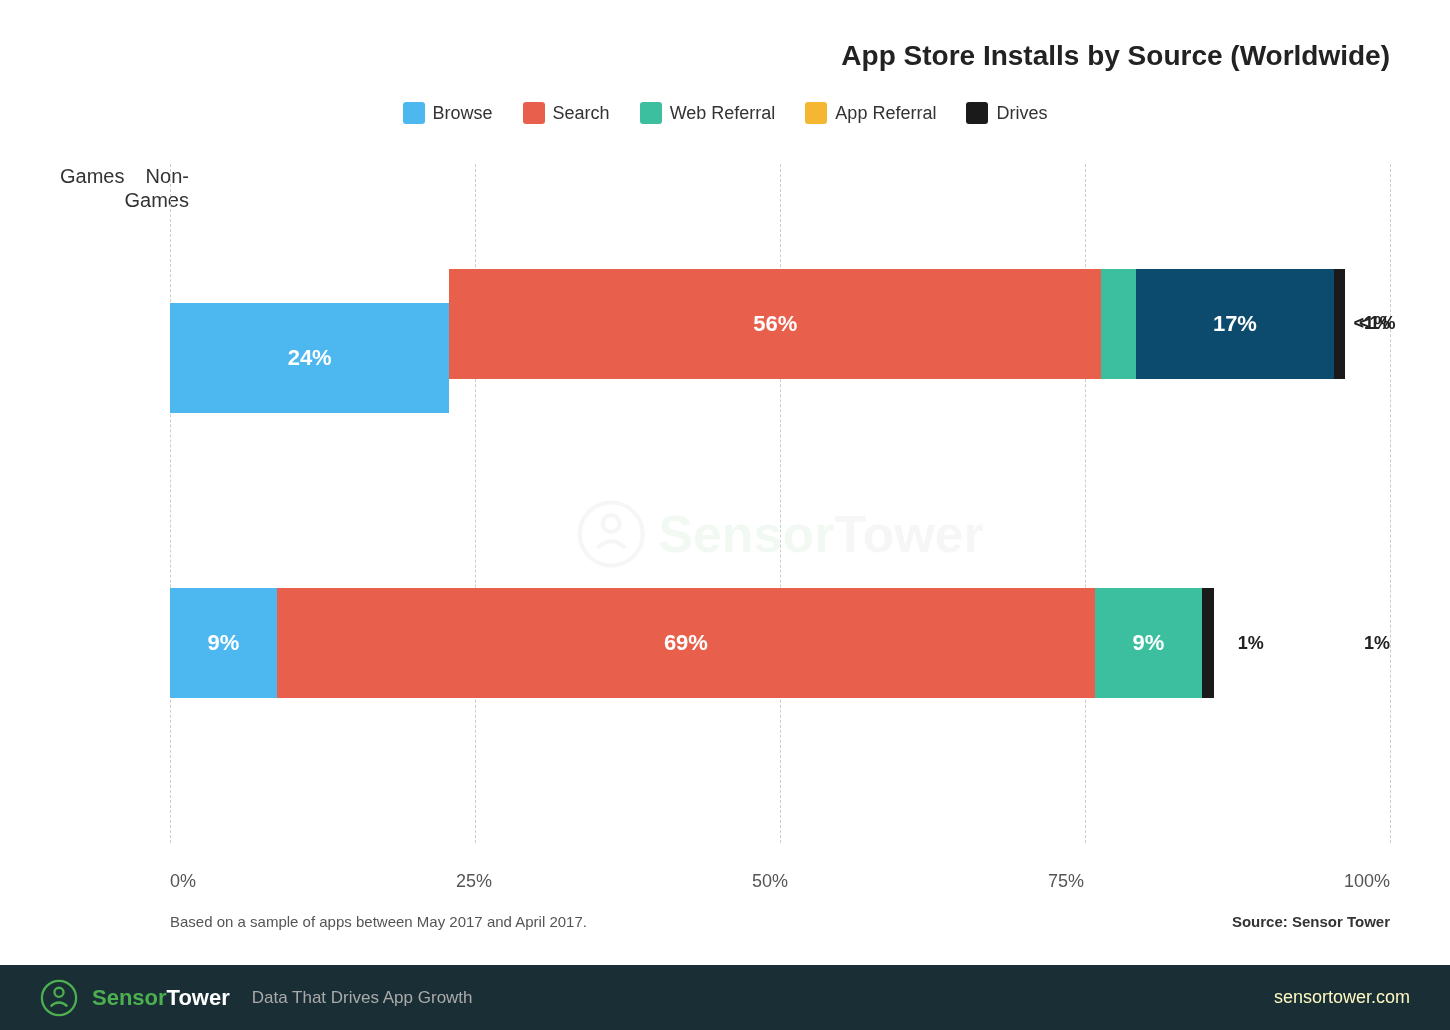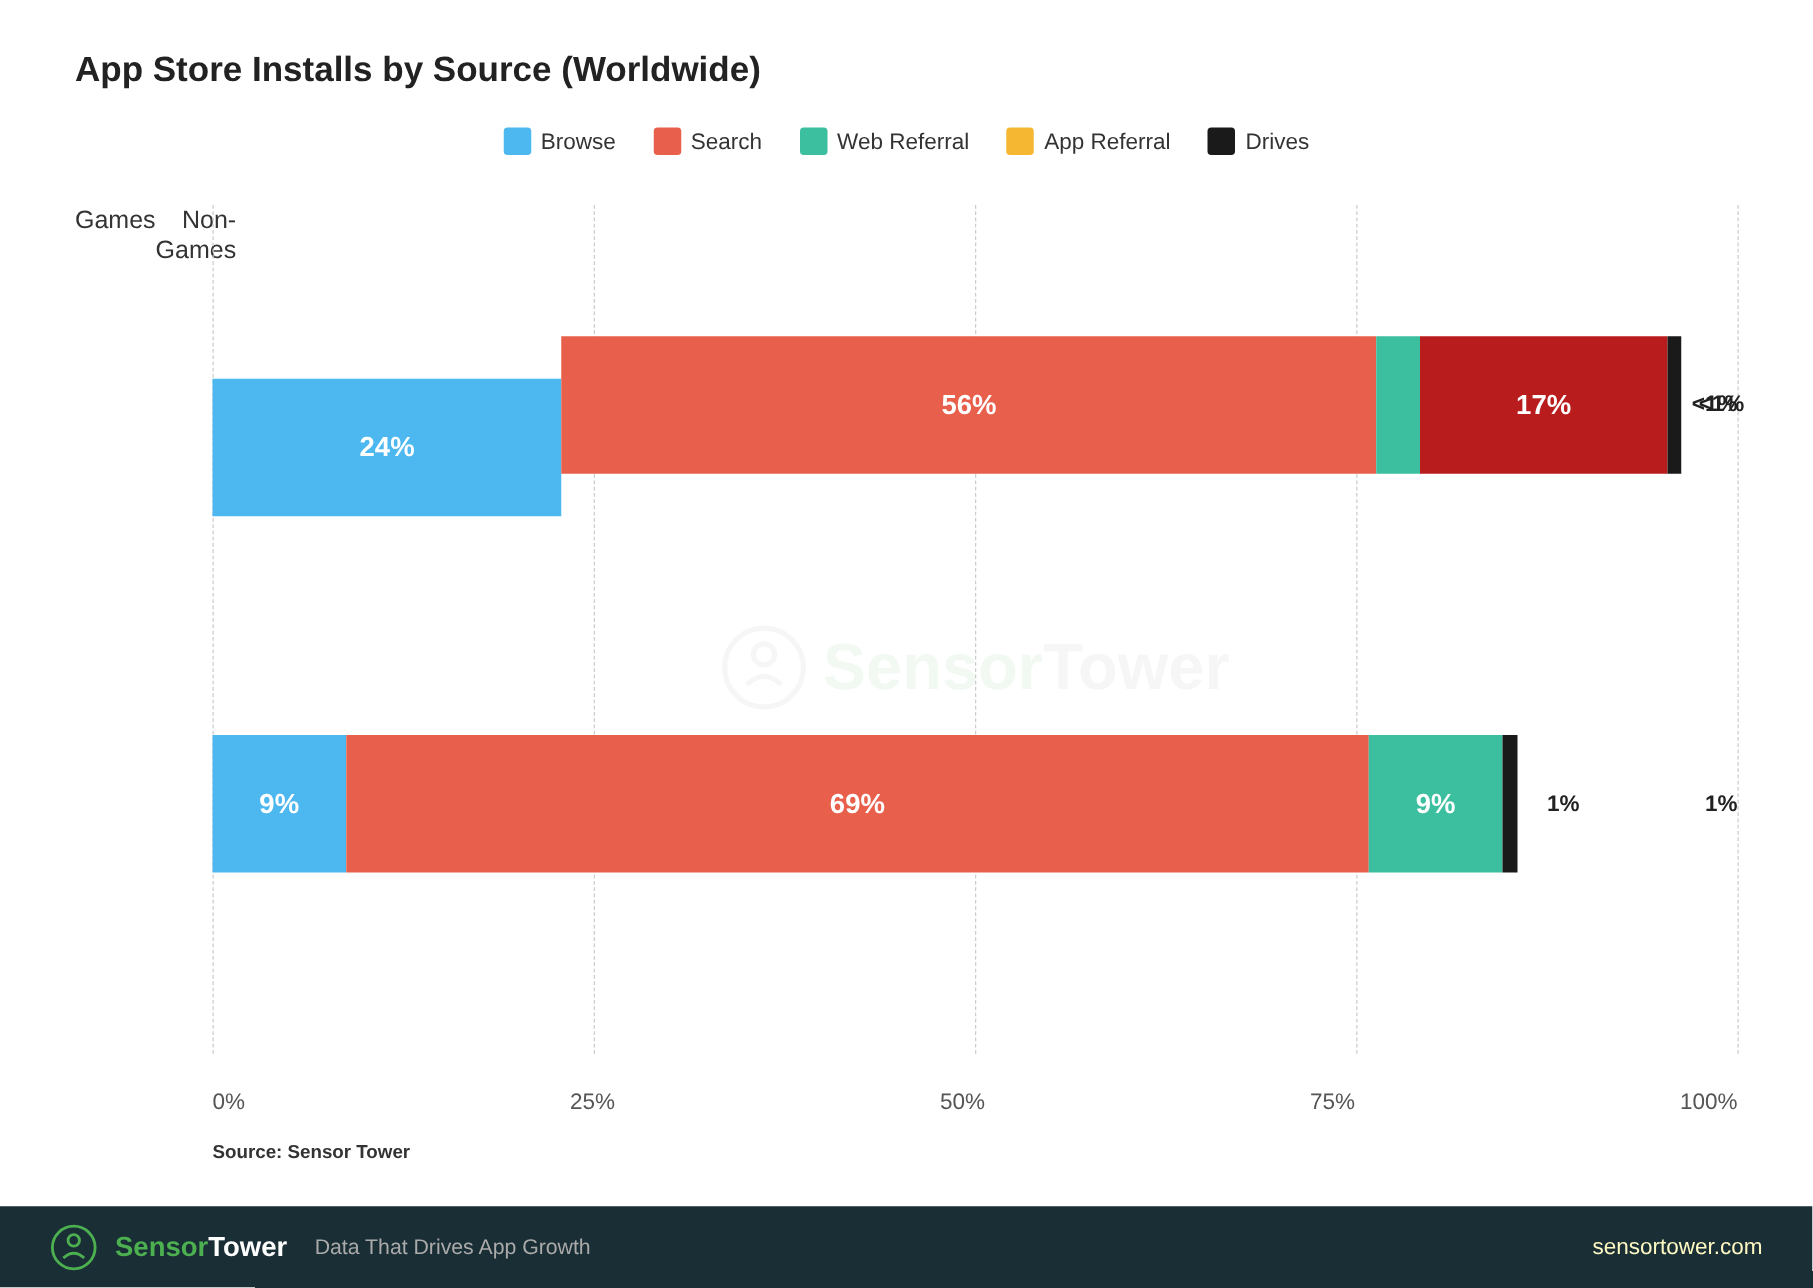--- a/index.html
+++ b/index.html
@@ -14,21 +14,21 @@
 
     .chart-container {
       flex: 1;
       padding: 40px 60px 20px 60px;
       position: relative;
       display: flex;
       flex-direction: column;
     }
 
     .chart-title {
-      text-align: left;
+      text-align: right;
       font-size: 28px;
       font-weight: 700;
       color: #222;
       margin-bottom: 30px;
     }
 
     .legend {
       display: flex;
       justify-content: center;
       align-items: center;
@@ -311,21 +311,21 @@
           <div class="grid-line" style="left: 75%;"></div>
           <div class="grid-line" style="left: 100%;"></div>
         </div>
 
         <div class="bars-rows" id="bars-rows-container">
             <div class="bar-row">
               <div class="stacked-bar">
                 <div class="bar-segment" style="width: 24%; background: rgb(77, 184, 240); margin-top: 34px;">24%</div>
                 <div class="bar-segment" style="width: 56%; background: rgb(232, 96, 76);">56%</div>
                 <div class="bar-segment" style="width: 3%; background: rgb(59, 191, 158);"></div>
-                <div class="bar-segment" style="width: 17%; background: #b91c1c;">17%</div>
+                <div class="bar-segment" style="width: 17%; background: #0c4a6e;">17%</div>
                 <div class="bar-segment" style="width: 1%; background: rgb(26, 26, 26); position: relative; overflow: visible;">
                   <span class="bar-label-outside">&lt;1%</span>
                 </div>
               </div>
               <span style="font-size: 18px; font-weight: 700; color: rgb(34, 34, 34); white-space: nowrap; padding-left: 8px; display: flex; align-items: center;">&lt;1%</span>
             </div>
             <div class="bar-row">
               <div class="stacked-bar">
                 <div class="bar-segment" style="width: 9%; background: rgb(77, 184, 240);">9%</div>
                 <div class="bar-segment" style="width: 69%; background: rgb(232, 96, 76);">69%</div>
@@ -343,20 +343,21 @@
           <span class="x-tick">25%</span>
           <span class="x-tick">50%</span>
           <span class="x-tick">75%</span>
           <span class="x-tick">100%</span>
         </div>
       </div>
     </div>
   </div>
 
   <div class="footnote-area">
+    <span class="footnote">Based on a sample of apps between May 2017 and April 2017.</span>
     <span class="source"><strong>Source: Sensor Tower</strong></span>
   </div>
 </div>
 
 <div class="footer">
   <div class="footer-left">
     <svg class="footer-logo-icon" viewBox="0 0 100 100" fill="none">
       <circle cx="50" cy="50" r="45" stroke="#4CAF50" stroke-width="6" fill="none"></circle>
       <circle cx="50" cy="35" r="12" stroke="#4CAF50" stroke-width="6" fill="none"></circle>
       <path d="M28 72 Q50 52 72 72" stroke="#4CAF50" stroke-width="6" fill="none"></path>

